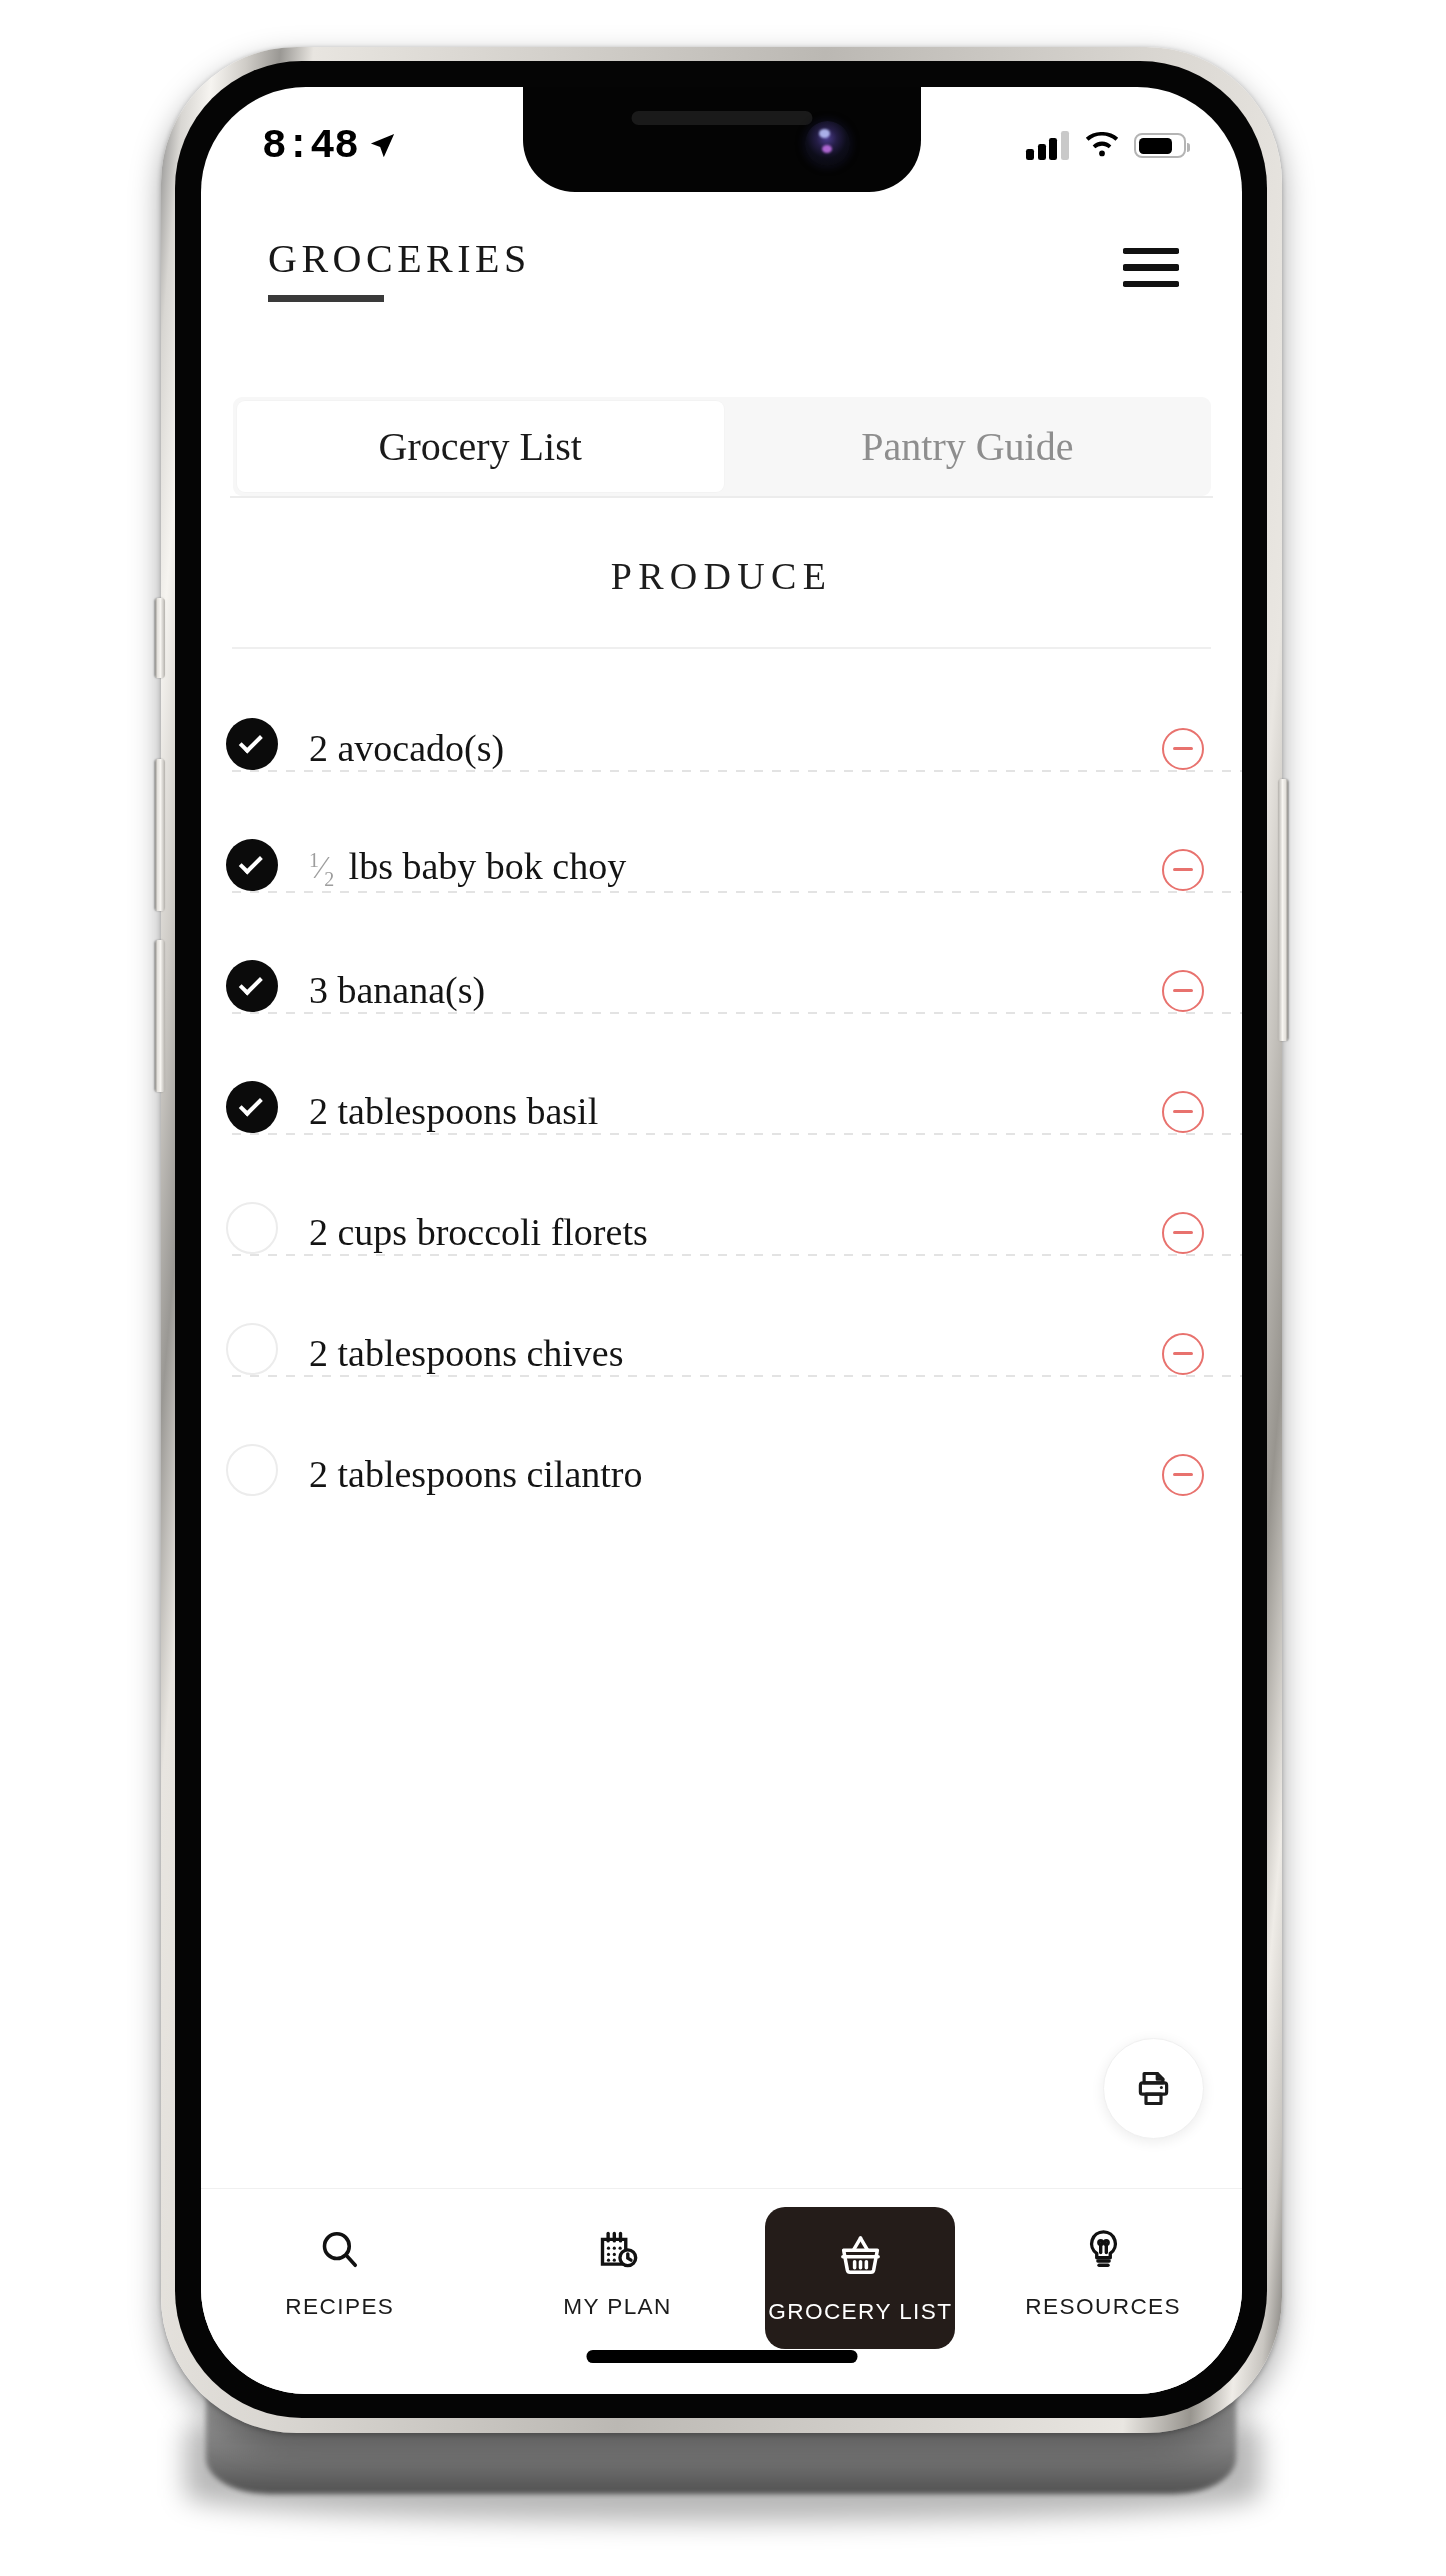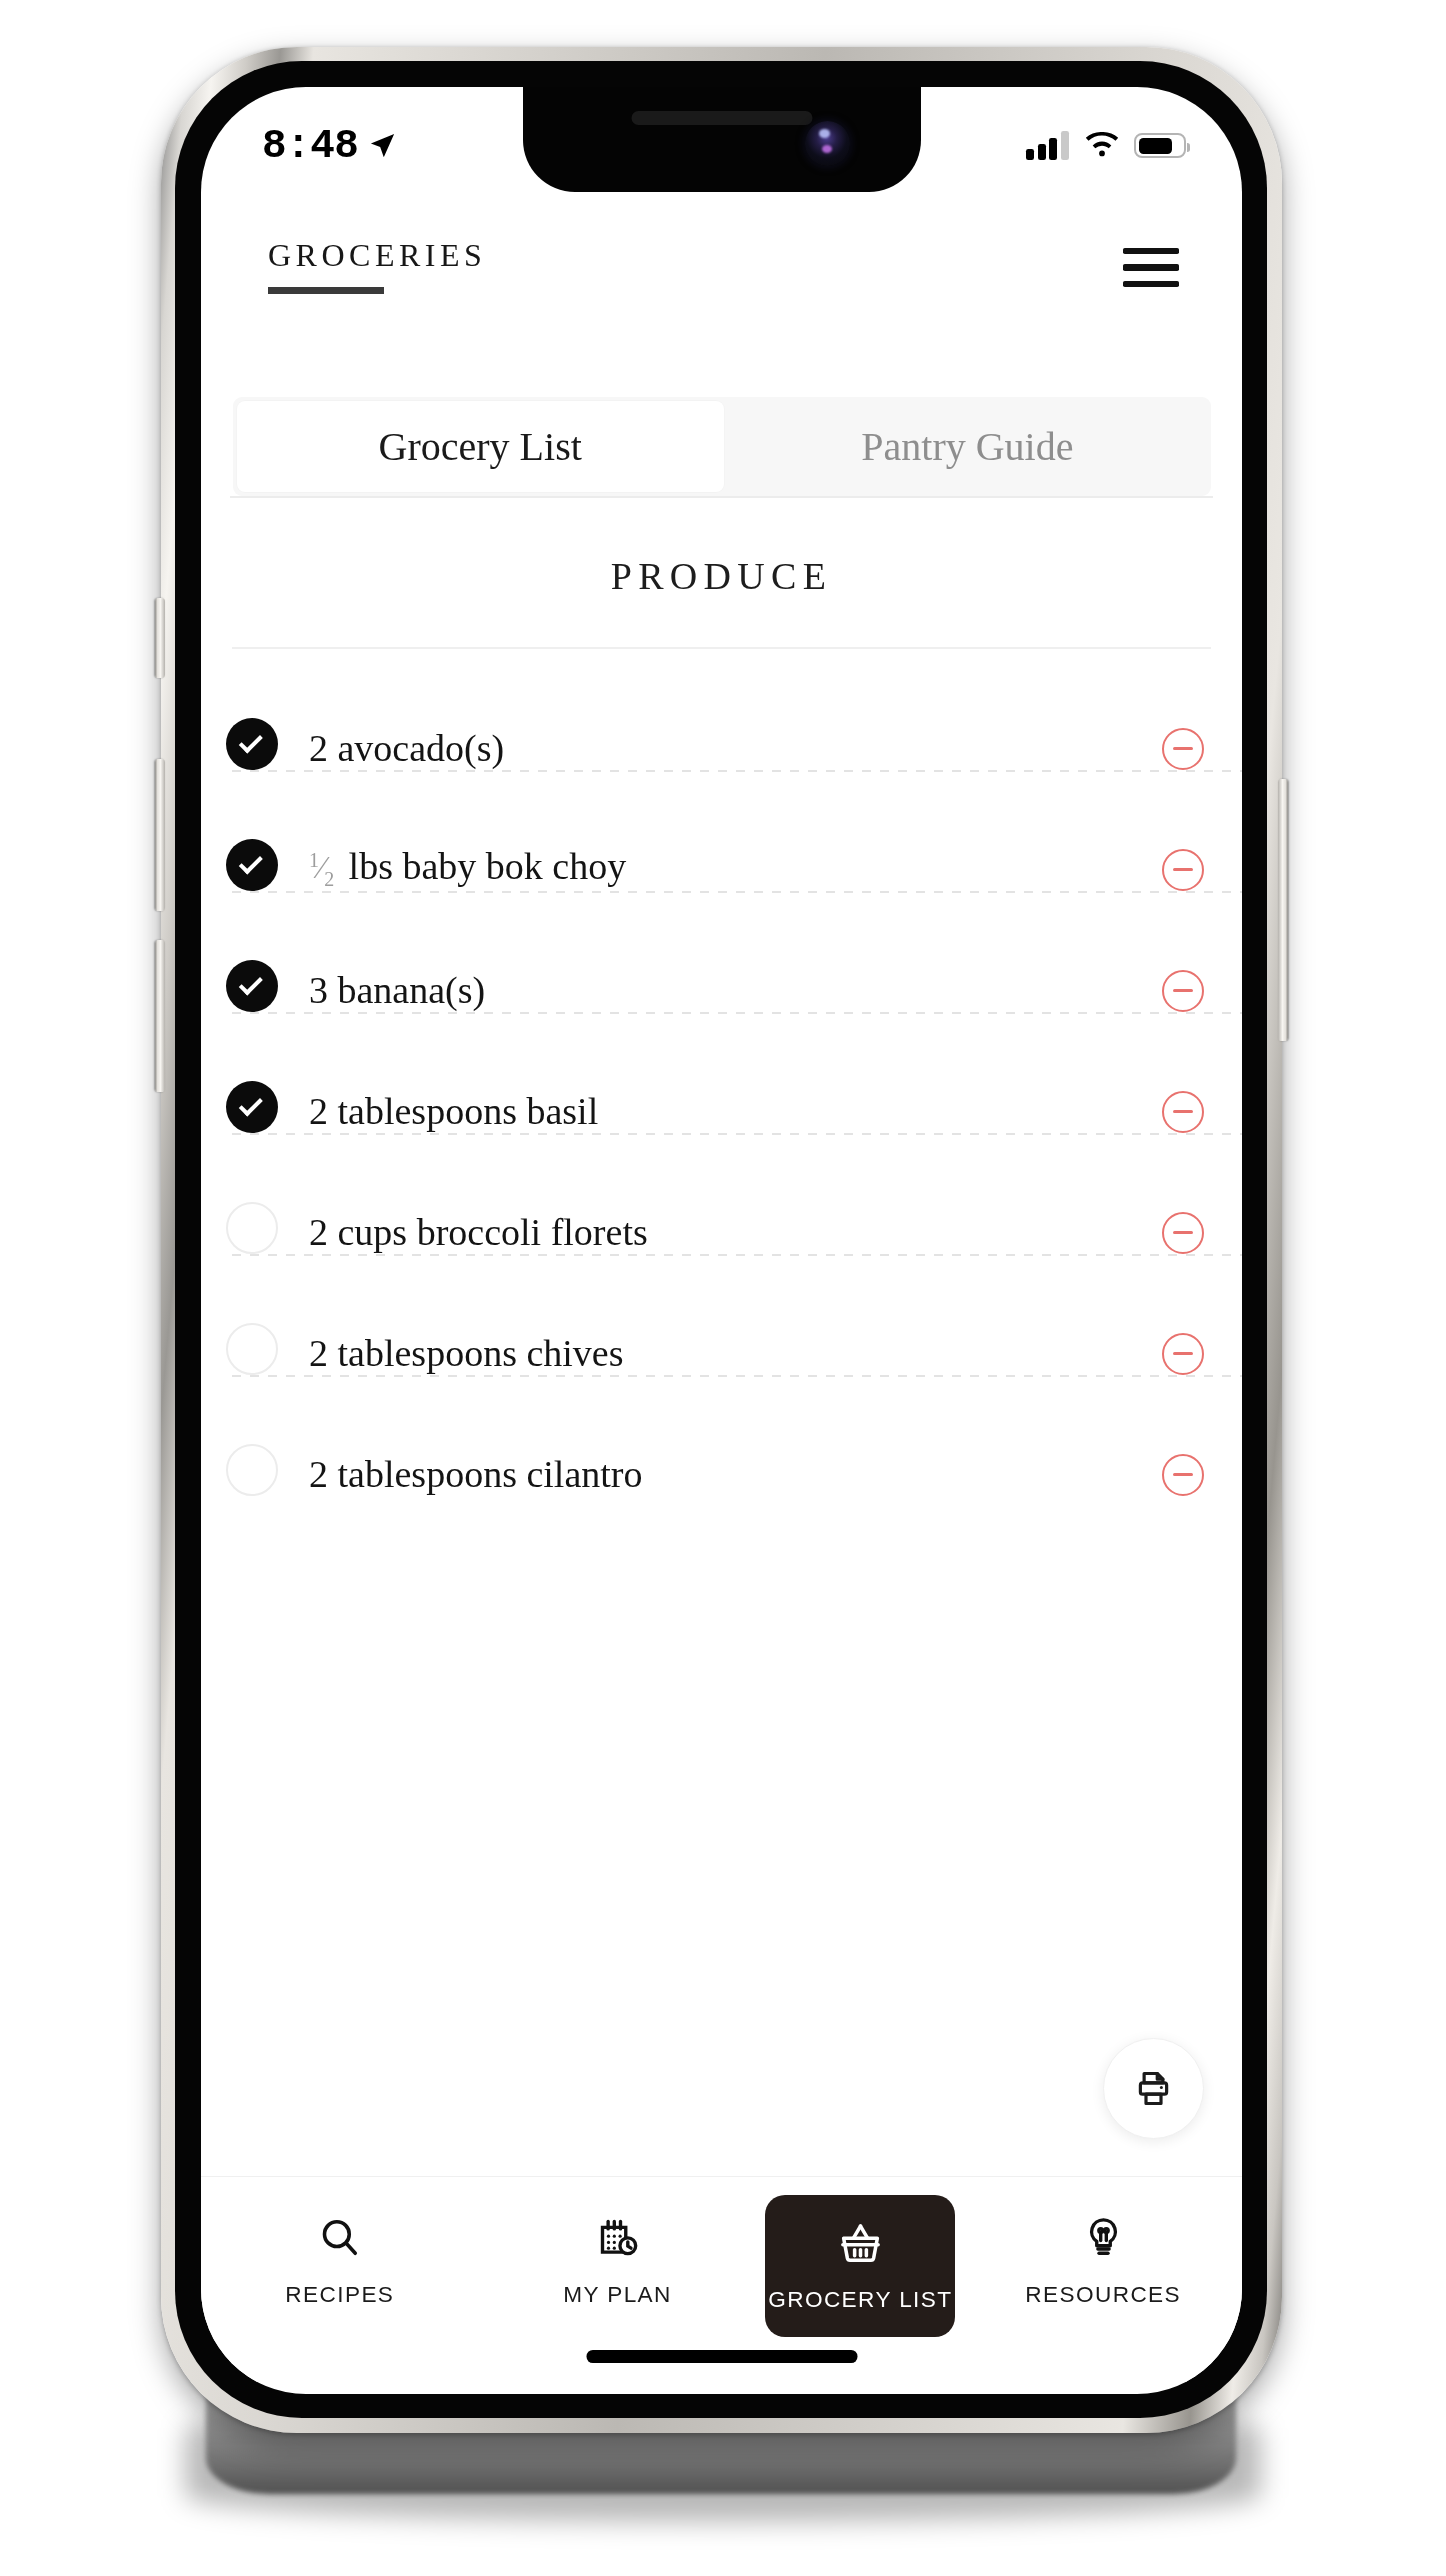--- a/index.html
+++ b/index.html
@@ -212,21 +212,21 @@
     top: 105px; left: 0; right: 0;
     height: 127px;
     display: flex;
     align-items: flex-start;
     justify-content: space-between;
     padding: 47px 63px 0 67px;
     z-index: 20;
   }
   .page-title {
     font-family: "Liberation Serif", serif;
-    font-size: 32px;
+    font-size: 40px;
     letter-spacing: 4.5px;
     color: #171717;
     line-height: 1;
   }
   .title-rule {
     width: 116px;
     height: 6.3px;
     background: #3a3a3a;
     margin-top: 16.3px;
   }
@@ -388,21 +388,21 @@
     display: flex;
     align-items: center;
     justify-content: center;
     z-index: 25;
     cursor: pointer;
   }
 
   
   .bottom-nav {
     position: absolute;
-    left: 0; right: 0; bottom: 12px;
+    left: 0; right: 0; bottom: 0;
     height: 206px;
     background: #fff;
     border-top: 1.8px solid #f0f0f0;
     display: flex;
     align-items: flex-start;
     z-index: 30;
     padding-top: 18px;
   }
   .nav-item {
     flex: 1;

